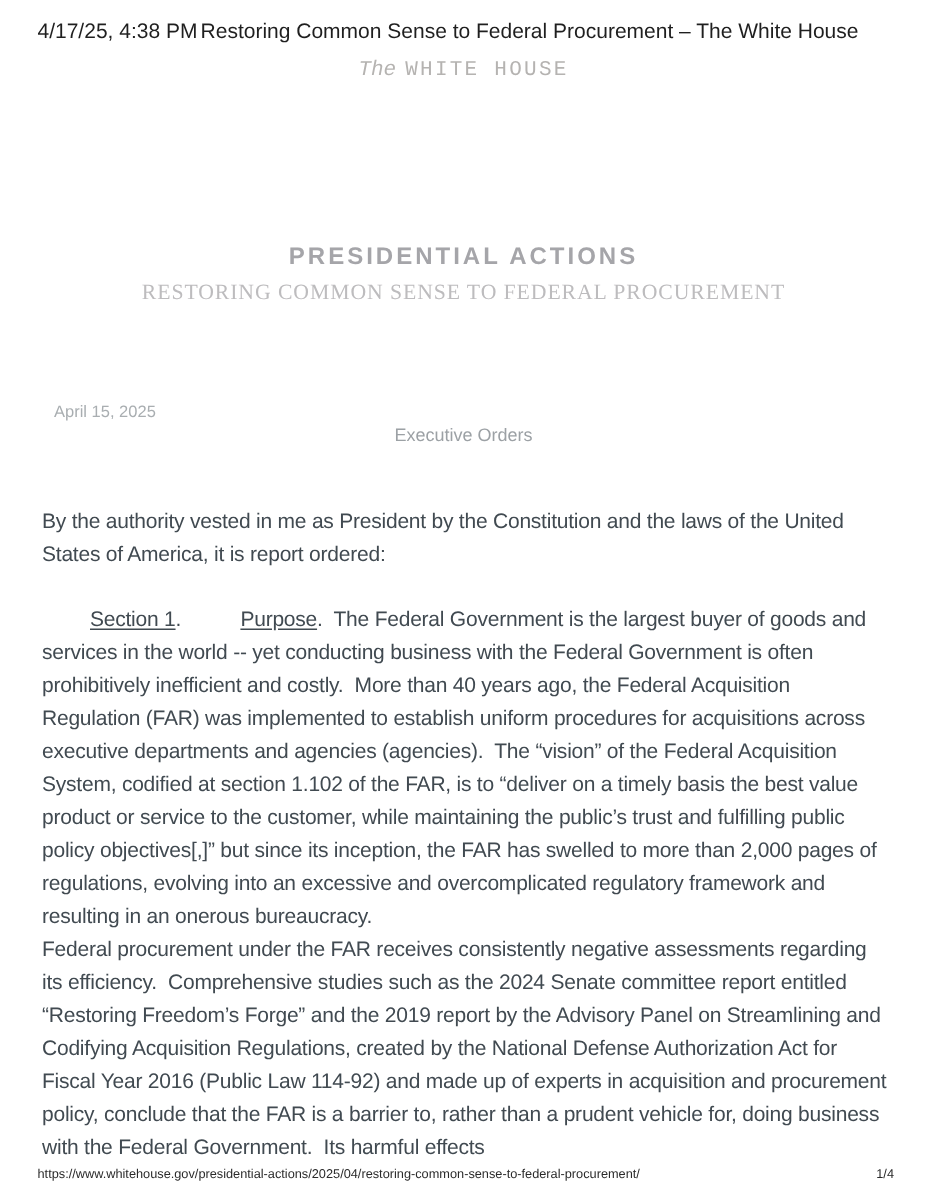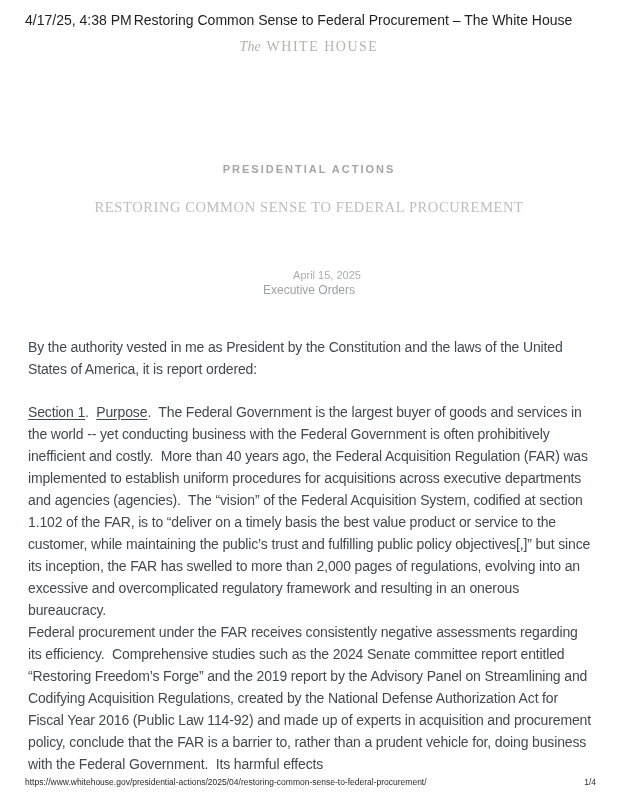--- a/index.html
+++ b/index.html
@@ -38,64 +38,64 @@
     display: flex;
     justify-content: space-between;
   }
 
   
   .masthead {
     position: absolute;
     top: 39px; left: 0; right: 0;
     text-align: center;
     color: #b5b3b1;
-    font-family: Liberation Serif, serif;
+    font-family: Liberation Mono, monospace;
     font-size: 14px;
   }
   .masthead .the {
     font-style: italic;
     margin-right: 6px;
   }
   .masthead .wh {
     letter-spacing: 1.5px;
   }
 
   
   .eyebrow {
     position: absolute;
     top: 163px; left: 0; right: 0;
     text-align: center;
-    font-size: 11px;
+    font-size: 16px;
     font-weight: bold;
     letter-spacing: 2px;
     color: #a5a5a9;
   }
   .main-title {
     position: absolute;
-    top: 199px; left: 0; right: 0;
+    top: 187px; left: 0; right: 0;
     margin: 0;
     text-align: center;
     font-family: "Liberation Serif", serif;
     font-weight: normal;
     font-size: 14.5px;
     letter-spacing: 0.6px;
     color: #bdbcbe;
   }
   .category {
     position: absolute;
     top: 237px; left: 0; right: 0;
     text-align: center;
     font-size: 12px;
     color: #9ca1a5;
     margin-top: 46px;
   }
   .pub-date {
     position: absolute;
     top: 269px; left: 0; right: 0;
-    text-align: center;
+    text-align: left;
     font-size: 11px;
     color: #a9aeb1;
     margin-left: 36px;
   }
 
   
   .content {
     position: absolute;
     top: 336px; left: 28px;
     width: 565px;
@@ -104,21 +104,21 @@
     font-size: 14px;
     letter-spacing: -0.15px;
     line-height: 22px;
     color: #414a51;
   }
   .content p {
     margin: 0;
     white-space: pre-wrap;
   }
   .content p.gap-after { margin-bottom: 21px; }
-  .u { text-decoration: underline; text-underline-offset: 2px; }
+  .u { text-decoration: underline; text-underline-offset: 2px; margin-left: 32px; }
 </style>
 </head>
 <body>
 
 <div class="page">
 
   <div class="print-header">
     <span class="timestamp">4/17/25, 4:38 PM</span>
     <span class="doc-title">Restoring Common Sense to Federal Procurement – The White House</span>
   </div>

